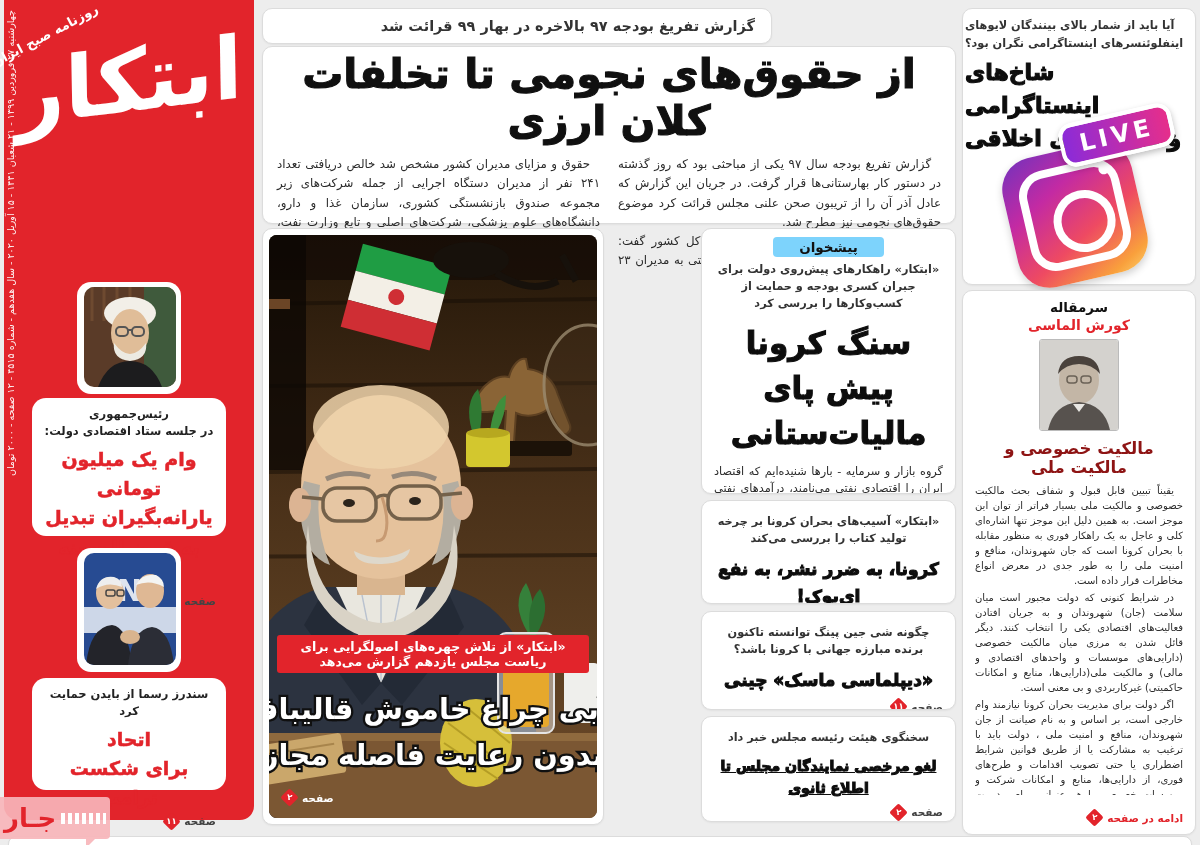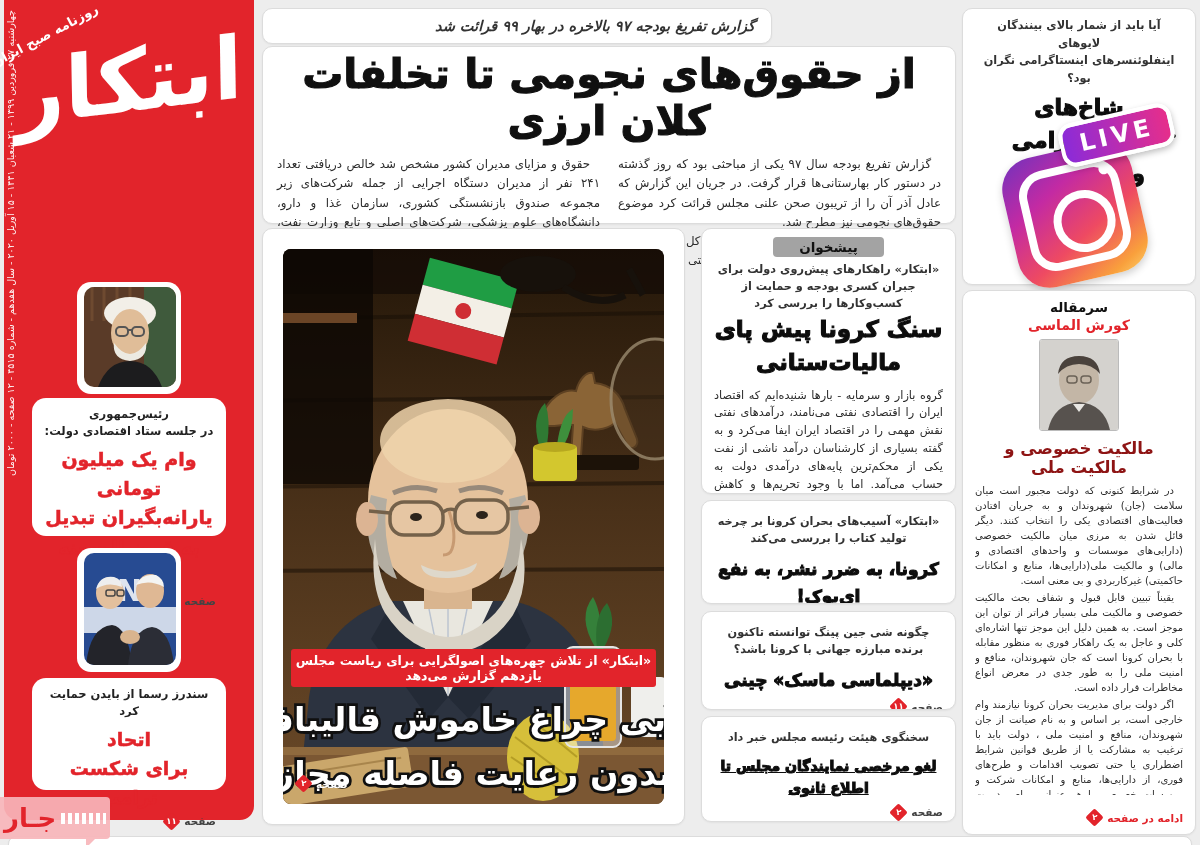--- a/index.html
+++ b/index.html
@@ -21,47 +21,47 @@
   .red-panel .headline{color:#e2242b;font-size:19px;font-weight:bold;line-height:1.55;margin-top:4px;}
 
   
   .badge{display:flex;align-items:center;gap:6px;font-size:10.5px;font-weight:bold;color:#444;}
   .badge.red-word{color:#e2242b;}
   .badge.white-word{color:#fff;}
   .diamond{width:13px;height:13px;background:#e2242b;transform:rotate(45deg);display:inline-flex;align-items:center;justify-content:center;border-radius:2px;flex:0 0 auto;}
   .diamond i{font-style:normal;color:#fff;font-size:8.5px;font-weight:bold;transform:rotate(-45deg);line-height:1;}
 
   
-  #lead-kicker-card{left:262px;top:8px;width:510px;height:36px;display:flex;align-items:center;padding:0 16px;font-style:italic;}
+  #lead-kicker-card{left:262px;top:8px;width:510px;height:36px;display:flex;align-items:center;padding:0 16px;}
   #lead-kicker-card span{font-size:14.5px;font-weight:bold;color:#333;}
   #lead-card{left:262px;top:46px;width:694px;height:178px;padding:2px 14px;}
   #lead-headline{text-align:center;font-size:41px;font-weight:bold;color:#101010;line-height:1.15;margin-top:2px;}
   #lead-cols{display:flex;gap:18px;margin-top:10px;}
   #lead-cols .col{flex:1;font-size:11.8px;line-height:1.62;color:#2b2b2b;text-align:justify;}
   #lead-cols p{margin:0;text-indent:10px;}
   #lead-more{margin-top:3px;}
 
   
-  #photo-card{left:262px;top:228px;width:423px;height:597px;padding:20px;}
+  #photo-card{left:262px;top:228px;width:342px;height:597px;padding:6px;}
   #photo-wrap{position:relative;width:100%;height:100%;border-radius:8px;overflow:hidden;}
   #photo-band{position:absolute;left:8px;right:8px;top:400px;background:#e2242b;color:#fff;font-size:12.5px;font-weight:bold;text-align:center;padding:4px 2px;border-radius:3px;}
   #photo-overlay{position:absolute;left:0;top:432px;width:100%;height:130px;}
   #photo-badge{position:absolute;right:auto;left:14px;bottom:14px;}
 
   
   .pish-card{left:701px;width:255px;padding:8px 12px;text-align:center;overflow:hidden;}
-  .pish-label{display:inline-block;background:#a3a3a3;border-radius:4px;padding:2px 26px;font-size:13.5px;font-weight:bold;color:#111;}
+  .pish-label{display:inline-block;background:#7dd3fc;border-radius:4px;padding:2px 26px;font-size:13.5px;font-weight:bold;color:#111;}
   .pish-kicker{font-size:11.3px;font-weight:bold;color:#333;line-height:1.5;margin-top:5px;}
-  .pish-headline{font-size:23px;font-weight:bold;color:#0d0d0d;line-height:1.45;margin-top:0;}
+  .pish-headline{font-size:31px;font-weight:bold;color:#0d0d0d;line-height:1.45;margin-top:8px;}
   .pish-headline.small{font-size:17px;letter-spacing:-.4px;margin-top:8px;line-height:1.6;}
   .pish-body{font-size:11.3px;line-height:1.58;color:#2b2b2b;text-align:justify;margin-top:7px;}
   .pish-badge{margin-top:6px;}
 
   
-  #ig-card{left:962px;top:8px;width:234px;height:277px;padding:8px 20px;text-align:center;overflow:visible;}
+  #ig-card{left:962px;top:8px;width:234px;height:277px;padding:8px 2px;text-align:left;overflow:visible;}
   #ig-kicker{font-size:11.3px;font-weight:bold;color:#333;line-height:1.55;}
   #ig-headline{font-size:22px;font-weight:bold;color:#0d0d0d;line-height:1.5;margin-top:4px;}
   #ig-badge{position:absolute;right:18px;top:118px;}
   #ig-square{position:absolute;left:46px;top:140px;width:132px;height:132px;border-radius:32px;transform:rotate(-13deg);background:linear-gradient(150deg,#7232bd 0%,#c32aa3 32%,#ee4a62 62%,#f9a03c 88%,#fcd06b 100%);box-shadow:0 3px 8px rgba(0,0,0,.2);}
   #ig-inner{position:absolute;inset:15px;border:8px solid #fff;border-radius:26px;}
   #ig-lens{position:absolute;left:50%;top:50%;width:46px;height:46px;margin:-23px 0 0 -23px;border:8px solid #fff;border-radius:50%;}
   #ig-dot{position:absolute;right:22px;top:22px;width:11px;height:11px;background:#fff;border-radius:50%;}
   #live-badge{position:absolute;left:96px;top:104px;transform:rotate(-13deg);background:linear-gradient(90deg,#8b2bd8,#e62e8b);border:4px solid #fff;border-radius:14px;color:#fff;font-weight:bold;font-size:24px;letter-spacing:4px;padding:4px 16px;box-shadow:0 3px 6px rgba(0,0,0,.25);direction:ltr;}
 
   #ed-card{left:962px;top:290px;width:234px;height:545px;padding:8px 12px;overflow:hidden;}
@@ -371,22 +371,22 @@
       <path d="M18 34 q2 -18 21 -18 q19 0 21 18 q-8 -10 -21 -10 q-13 0 -21 10 z" fill="#4a423c"></path>
       <path d="M8 90 q6 -26 31 -28 q25 2 31 28 z" fill="#57524e"></path>
       <path d="M33 64 l6 8 l6 -8 z" fill="#e8e6e2"></path>
       <g stroke="#6b6257" stroke-width="1.5" fill="none">
           <rect x="27" y="36" width="10" height="7" rx="3"></rect>
           <rect x="41" y="36" width="10" height="7" rx="3"></rect>
         </g>
     </svg>
     <div id="ed-headline">مالکیت خصوصی و مالکیت ملی</div>
     <div id="ed-body">
+      <p>یقیناً تبیین قابل قبول و شفاف بحث مالکیت خصوصی و مالکیت ملی بسیار فراتر از توان این موجز است. به همین دلیل این موجز تنها اشاره‌ای کلی و عاجل به یک راهکار فوری به منظور مقابله با بحران کرونا است که جان شهروندان، منافع و امنیت ملی را به طور جدی در معرض انواع مخاطرات قرار داده است.</p>
       <p>در شرایط کنونی که دولت مجبور است میان سلامت (جان) شهروندان و به جریان افتادن فعالیت‌های اقتصادی یکی را انتخاب کنند. دیگر قائل شدن به مرزی میان مالکیت خصوصی (دارایی‌های موسسات و واحدهای اقتصادی و مالی) و مالکیت ملی(دارایی‌ها، منابع و امکانات حاکمیتی) غیرکاربردی و بی معنی است.</p>
-      <p>یقیناً تبیین قابل قبول و شفاف بحث مالکیت خصوصی و مالکیت ملی بسیار فراتر از توان این موجز است. به همین دلیل این موجز تنها اشاره‌ای کلی و عاجل به یک راهکار فوری به منظور مقابله با بحران کرونا است که جان شهروندان، منافع و امنیت ملی را به طور جدی در معرض انواع مخاطرات قرار داده است.</p>
       <p>اگر دولت برای مدیریت بحران کرونا نیازمند وام خارجی است، بر اساس و به نام صیانت از جان شهروندان، منافع و امنیت ملی ، دولت باید با ترغیب به مشارکت یا از طریق قوانین شرایط اضطراری یا حتی تصویب اقدامات و طرح‌های فوری، از دارایی‌ها، منابع و امکانات شرکت و موسسات خصوصی با هر عنوانی برای مدیریت بحران کرونا بهره‌برداری کند.</p>
 
     </div>
     <div class="badge red-word" id="ed-more">
       <span>ادامه در صفحه</span>
       <span class="diamond">
           <i>۲</i>
         </span>
     </div>
   </div>

